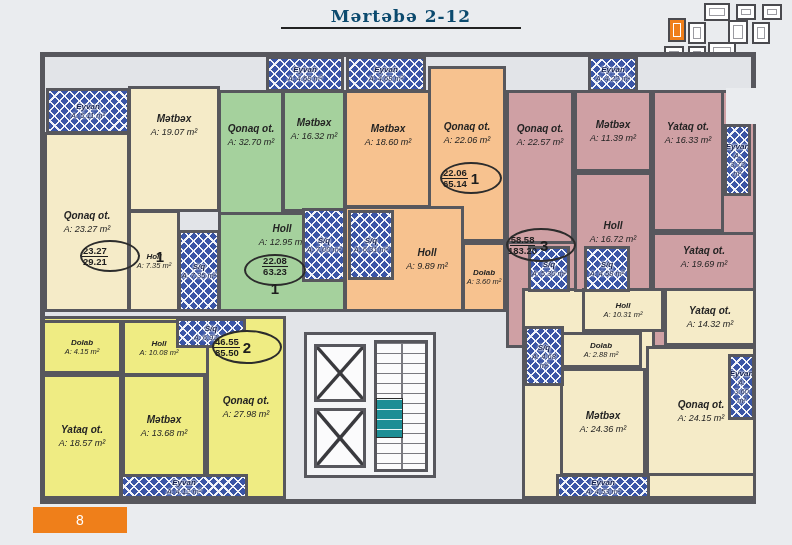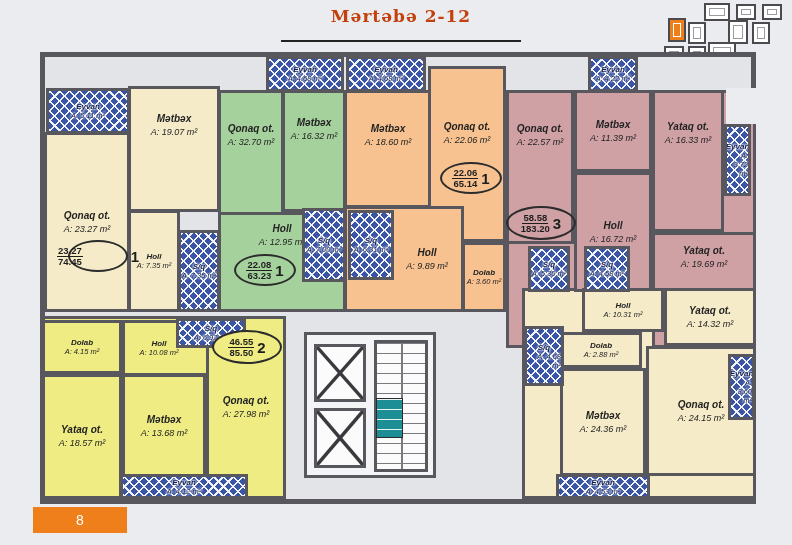--- a/index.html
+++ b/index.html
@@ -1,38 +1,38 @@
 <!DOCTYPE html>
 <html><head>
 <meta charset="utf-8">
 <style>
   html,body{margin:0;padding:0;}
   .page{position:relative;width:792px;height:545px;background:#eaecef;overflow:hidden;
         font-family:"Liberation Sans",sans-serif;}
   .title{position:absolute;left:281px;top:6px;width:240px;text-align:center;
-         font-family:"DejaVu Serif",serif;font-weight:bold;font-size:17px;color:#c2410c;
-         letter-spacing:1px;border-bottom:2px solid #222;padding-bottom:14px;}
+         font-family:"DejaVu Serif",serif;font-weight:bold;font-size:17px;color:#0c4a6e;
+         letter-spacing:1px;border-bottom:2px solid #222;padding-bottom:1px;}
   .plan{position:absolute;left:40px;top:52px;width:716px;height:452px;
         border:5px solid #57575d;background:#e2e4e8;box-sizing:border-box;}
   .room{position:absolute;border:3px solid #57575d;box-sizing:border-box;
         display:flex;flex-direction:column;align-items:center;justify-content:center;
         text-align:center;overflow:hidden;font-style:italic;}
   .room.top{justify-content:flex-start;}
   .base{position:absolute;border:3px solid #57575d;box-sizing:border-box;}
   .rn{font-size:10px;font-weight:bold;color:#232323;line-height:12px;}
   .ra{font-size:9px;color:#232323;line-height:11px;margin-top:2px;}
   .small .rn{font-size:8px;line-height:9px;}
-  .small .ra{font-size:7.5px;line-height:9px;margin-top:0;text-align:right;}
+  .small .ra{font-size:7.5px;line-height:9px;margin-top:0;}
   .hatch{background-color:#3a55a6;
     background-image:repeating-linear-gradient(45deg,#f2f4fa 0 1.5px,transparent 1.5px 7px),
                      repeating-linear-gradient(135deg,#f2f4fa 0 1.5px,transparent 1.5px 7px);}
   .hatch .rn,.hatch .ra{color:#101d4e;text-shadow:0 0 2px #fff,0 0 3px #fff,0 0 3px #fff;}
   .stripes{background-image:repeating-linear-gradient(90deg,rgba(70,70,75,.55) 0 1px,transparent 1px 6px);}
   .badge{position:absolute;border:2px solid #2c2c2c;border-radius:50%;
-         display:flex;align-items:center;justify-content:center;gap:3px;z-index:6;background:transparent;}
+         display:flex;align-items:center;gap:3px;z-index:6;background:transparent;}
   .frac{display:flex;flex-direction:column;align-items:center;font-size:9.5px;font-weight:bold;color:#1e1e1e;line-height:10px;}
   .frac .num{border-bottom:1px solid #1e1e1e;padding:0 1px;}
   .cnt{font-size:15px;font-weight:bold;color:#1e1e1e;}
   .corebox{position:absolute;border:3px solid #57575d;background:#f3f4f6;box-sizing:border-box;}
   .elev{position:absolute;border:3px solid #57575d;background:#fbfbfc;box-sizing:border-box;}
   .elev svg{width:100%;height:100%;display:block;}
   .stairs{position:absolute;border:3px solid #57575d;background:#fbfbfc;box-sizing:border-box;
     background-image:repeating-linear-gradient(180deg,#7a7a80 0 1px,transparent 1px 10px);}
   .stairs-mid{position:absolute;top:0;bottom:0;left:50%;width:2px;background:#7a7a80;}
   .stairs-teal{position:absolute;background:#1d8e95;
@@ -88,24 +88,24 @@
     <div class="ra">A: 23.27 m²</div>
   </div>
   <div class="room small" style="left:128px;top:210px;width:52px;height:102px;background:#f5ebc8;">
     <div class="rn">Holl</div>
     <div class="ra">A: 7.35 m²</div>
   </div>
   <div class="room hatch small" style="left:178px;top:230px;width:42px;height:82px;">
     <div class="rn">S/q</div>
     <div class="ra">A: 7.35 m²</div>
   </div>
-  <div class="badge" style="left:68px;top:240px;width:56px;height:28px;gap:48px;">
+  <div class="badge" style="left:80px;top:240px;width:56px;height:28px;gap:48px;">
     <div class="frac">
         <span class="num">23.27</span>
-        <span>74.45</span>
+        <span>29.21</span>
       </div>
     <span class="cnt">1</span>
   </div>
 
   <div class="room hatch small z5" style="left:266px;top:56px;width:78px;height:36px;">
     <div class="rn">Eyvan</div>
     <div class="ra">A: 4.68 m²</div>
   </div>
   <div class="room top" style="left:218px;top:90px;width:66px;height:144px;background:#a5d19d;padding-top:30px;">
     <div class="rn">Qonaq ot.</div>
@@ -116,21 +116,21 @@
     <div class="ra">A: 16.32 m²</div>
   </div>
   <div class="room top" style="left:218px;top:212px;width:128px;height:100px;background:#a5d19d;padding-top:8px;">
     <div class="rn">Holl</div>
     <div class="ra">A: 12.95 m²</div>
   </div>
   <div class="room hatch small z5" style="left:302px;top:208px;width:44px;height:74px;">
     <div class="rn">S/q</div>
     <div class="ra">A: 7.00 m²</div>
   </div>
-  <div class="badge" style="left:234px;top:254px;width:58px;height:28px;">
+  <div class="badge" style="left:244px;top:254px;width:58px;height:28px;flex-direction:column;">
     <div class="frac">
         <span class="num">22.08</span>
         <span>63.23</span>
       </div>
     <span class="cnt">1</span>
   </div>
 
   <div class="room hatch small z5" style="left:346px;top:56px;width:80px;height:36px;">
     <div class="rn">Eyvan</div>
     <div class="ra">A: 4.68 m²</div>
@@ -192,21 +192,21 @@
     <div class="ra">A: 19.69 m²</div>
   </div>
   <div class="room hatch small z5" style="left:528px;top:246px;width:42px;height:46px;">
     <div class="rn">S/q</div>
     <div class="ra">A: 5.30 m²</div>
   </div>
   <div class="room hatch small z5" style="left:584px;top:246px;width:46px;height:46px;">
     <div class="rn">S/q</div>
     <div class="ra">A: 4.58 m²</div>
   </div>
-  <div class="badge" style="left:506px;top:206px;width:66px;height:30px;">
+  <div class="badge" style="left:506px;top:228px;width:66px;height:30px;">
     <div class="frac">
         <span class="num">58.58</span>
         <span>183.20</span>
       </div>
     <span class="cnt">3</span>
   </div>
 
   <div class="room small" style="left:582px;top:288px;width:82px;height:44px;background:#f5ebc8;">
     <div class="rn">Holl</div>
     <div class="ra">A: 10.31 m²</div>

